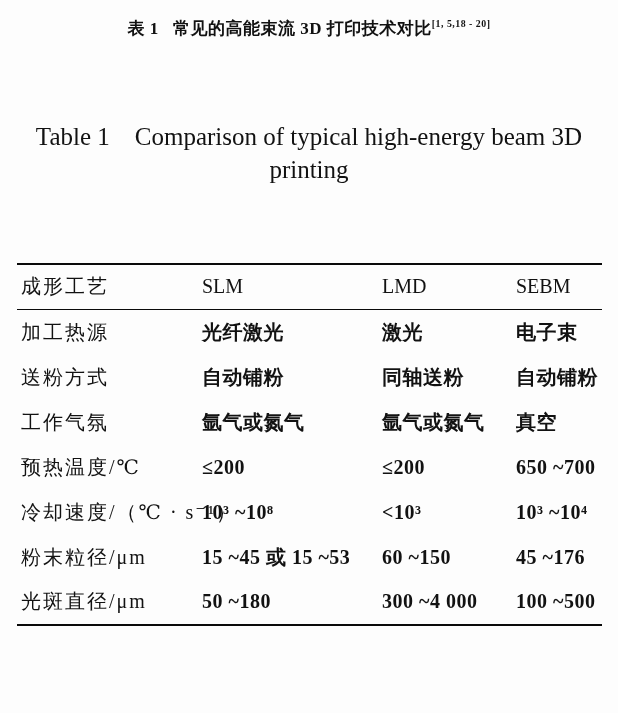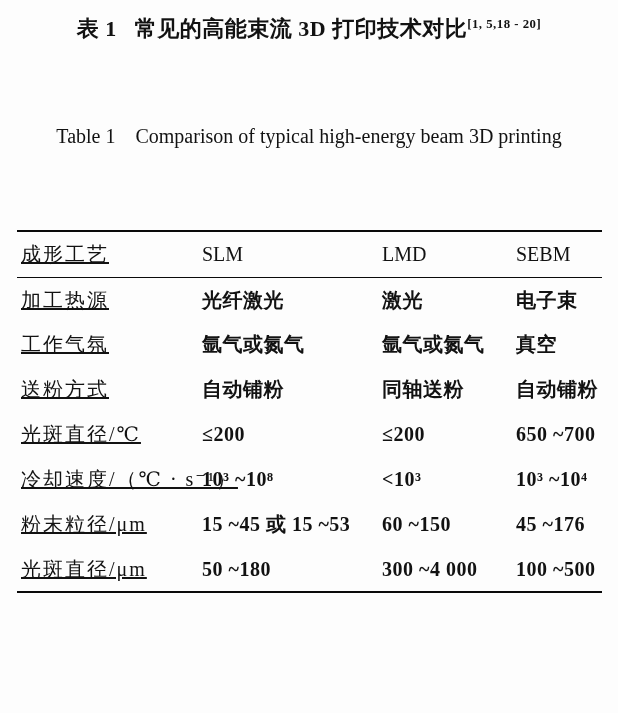--- a/index.html
+++ b/index.html
@@ -10,29 +10,29 @@
     font-family: "Liberation Serif", "DejaVu Serif", serif;
     overflow: hidden;
   }
   .paper {
     width: 618px; height: 713px;
     padding-top: 9px;
   }
   .title-zh {
     text-align: center;
     font-weight: bold;
-    font-size: 22px;
+    font-size: 17px;
     line-height: 30px;
     white-space: pre-wrap;
     letter-spacing: 0.5px;
   }
   .title-en {
     margin-top: 10px;
     text-align: center;
-    font-size: 20px;
+    font-size: 25px;
     line-height: 33px;
     white-space: pre-wrap;
   }
   sup.ref {
     font-size: 0.58em;
     vertical-align: super;
     letter-spacing: 0.5px;
   }
   .title-zh sup.ref { font-weight: bold; }
   table.cmp {
@@ -55,21 +55,21 @@
     font-size: 20px;
     height: 45px;
     padding: 0 0 0 3px;
     white-space: nowrap;
     overflow: visible;
   }
   thead th {
     border-bottom: 1.5px solid #0a0a0a;
     height: 46px;
   }
-  td.c-label, th.c-label { letter-spacing: 2px; padding-left: 4px; text-decoration: underline; }
+  td.c-label, th.c-label { letter-spacing: 2px; padding-left: 4px; }
   td.c-val { letter-spacing: 0.5px; font-weight: bold; }
 </style>
 </head>
 <body>
 
 <div class="paper">
 
   <div class="title-zh"><span>表 1   常见的高能束流 3D 打印技术对比</span><sup class="ref">[1, 5,18 - 20]</sup></div>
 
   <div class="title-en">
@@ -92,33 +92,33 @@
       </tr>
     </thead>
     <tbody>
       <tr>
         <td class="c-label">加工热源</td>
         <td class="c-val">光纤激光</td>
         <td class="c-val">激光</td>
         <td class="c-val">电子束</td>
       </tr>
       <tr>
+        <td class="c-label">送粉方式</td>
+        <td class="c-val">自动铺粉</td>
+        <td class="c-val">同轴送粉</td>
+        <td class="c-val">自动铺粉</td>
+      </tr>
+      <tr>
         <td class="c-label">工作气氛</td>
         <td class="c-val">氩气或氮气</td>
         <td class="c-val">氩气或氮气</td>
         <td class="c-val">真空</td>
       </tr>
       <tr>
-        <td class="c-label">送粉方式</td>
-        <td class="c-val">自动铺粉</td>
-        <td class="c-val">同轴送粉</td>
-        <td class="c-val">自动铺粉</td>
-      </tr>
-      <tr>
-        <td class="c-label">光斑直径/℃</td>
+        <td class="c-label">预热温度/℃</td>
         <td class="c-val">≤200</td>
         <td class="c-val">≤200</td>
         <td class="c-val">650 ~700</td>
       </tr>
       <tr>
         <td class="c-label">冷却速度/（℃ · s⁻¹）</td>
         <td class="c-val">10³ ~10⁸</td>
         <td class="c-val">&lt;10³</td>
         <td class="c-val">10³ ~10⁴</td>
       </tr>

